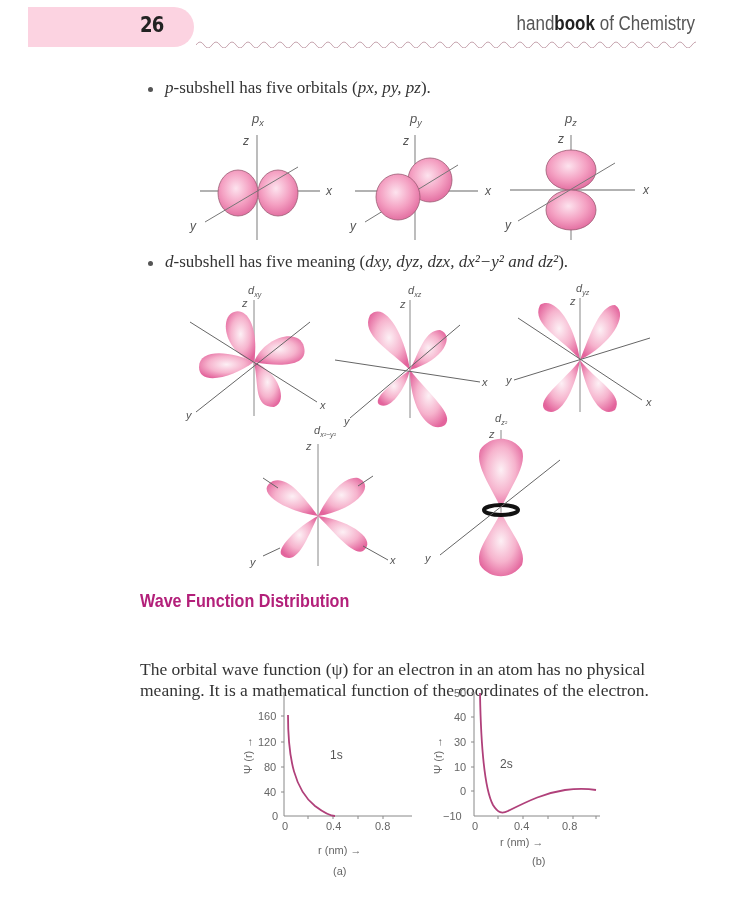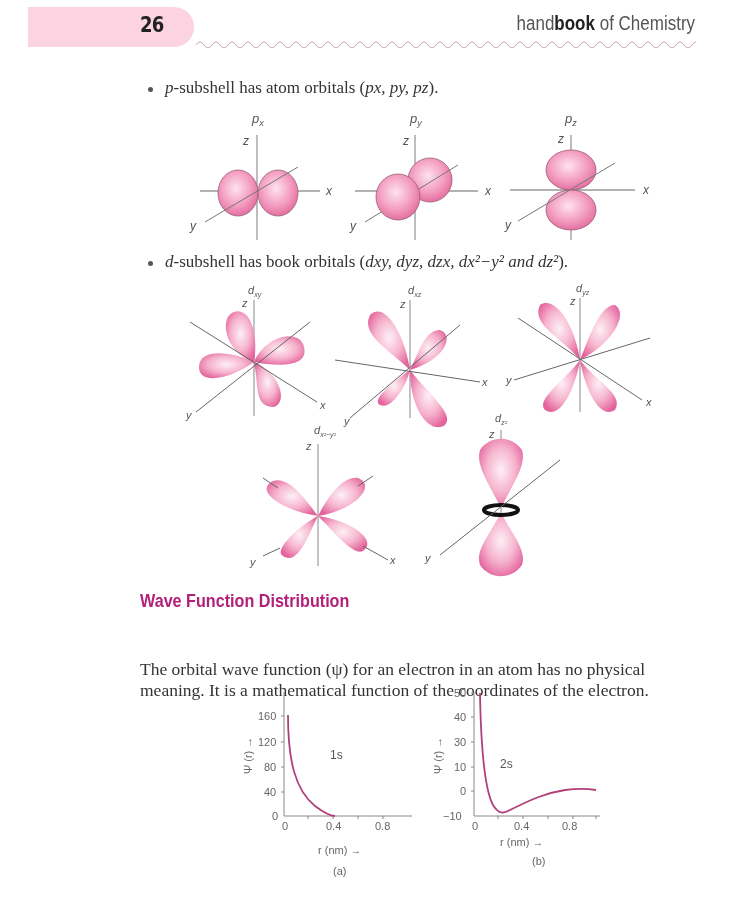--- a/index.html
+++ b/index.html
@@ -22,21 +22,21 @@
 <body>
 
 <div class="page-tab"></div>
 <div class="page-num">26</div>
 <div class="running-head"><span>hand</span><b>book</b><span> of Chemistry</span></div>
 <svg class="wavy" width="500" height="10" viewBox="0 0 500 10">
   <path d="M0 7 q4 -6 8 0 t8 0 t8 0 t8 0 t8 0 t8 0 t8 0 t8 0 t8 0 t8 0 t8 0 t8 0 t8 0 t8 0 t8 0 t8 0 t8 0 t8 0 t8 0 t8 0 t8 0 t8 0 t8 0 t8 0 t8 0 t8 0 t8 0 t8 0 t8 0 t8 0 t8 0 t8 0 t8 0 t8 0 t8 0 t8 0 t8 0 t8 0 t8 0 t8 0 t8 0 t8 0 t8 0 t8 0 t8 0 t8 0 t8 0 t8 0 t8 0 t8 0 t8 0 t8 0 t8 0 t8 0 t8 0 t8 0 t8 0 t8 0 t8 0 t8 0 t8 0 t8 0 t8 0 t8 0 t8 0" fill="none" stroke="#c8a6b0" stroke-width="1"></path>
 </svg>
 
 <div class="bullet" style="top:78px;">
-  <span class="dot"></span><i>p</i><span>-subshell has atom orbitals (</span><i>px, py, pz</i><span>).</span>
+  <span class="dot"></span><i>p</i><span>-subshell has five orbitals (</span><i>px, py, pz</i><span>).</span>
 </div>
 
 <svg class="fig" style="left:180px; top:105px;" width="500" height="140" viewBox="0 0 500 140">
   <defs>
     <radialGradient id="lobe" cx="45%" cy="40%" r="65%">
       <stop offset="0%" stop-color="#fde3ee"></stop>
       <stop offset="55%" stop-color="#f4a0c2"></stop>
       <stop offset="100%" stop-color="#e0679c"></stop>
     </radialGradient>
     <radialGradient id="lobe2" cx="50%" cy="50%" r="60%">
@@ -77,21 +77,21 @@
     <line x1="330" y1="85" x2="455" y2="85" stroke="#999" stroke-width="1.3"></line>
     <text x="463" y="89" font-size="12" font-style="italic" fill="#555" font-family="Liberation Sans, sans-serif">x</text>
     <ellipse cx="391" cy="65" rx="25" ry="20" fill="url(#lobe)" stroke="#9a5a72" stroke-width="0.8"></ellipse>
     <ellipse cx="391" cy="105" rx="25" ry="20" fill="url(#lobe)" stroke="#9a5a72" stroke-width="0.8"></ellipse>
     <line x1="338" y1="116" x2="435" y2="58" stroke="#777" stroke-width="1"></line>
     <text x="325" y="124" font-size="12" font-style="italic" fill="#555" font-family="Liberation Sans, sans-serif">y</text>
   </g>
 </svg>
 
 <div class="bullet" style="top:252px;">
-  <span class="dot"></span><i>d</i><span>-subshell has book orbitals (</span><i>dxy, dyz, dzx, dx²−y² and dz²</i><span>).</span>
+  <span class="dot"></span><i>d</i><span>-subshell has five meaning (</span><i>dxy, dyz, dzx, dx²−y² and dz²</i><span>).</span>
 </div>
 
 <svg class="fig" style="left:160px; top:280px;" width="540" height="300" viewBox="0 0 540 300">
   <defs>
     <radialGradient id="dl" cx="50%" cy="45%" r="60%">
       <stop offset="0%" stop-color="#fdf0f5"></stop>
       <stop offset="55%" stop-color="#f6b3cd"></stop>
       <stop offset="100%" stop-color="#e3649c"></stop>
     </radialGradient>
   </defs>

